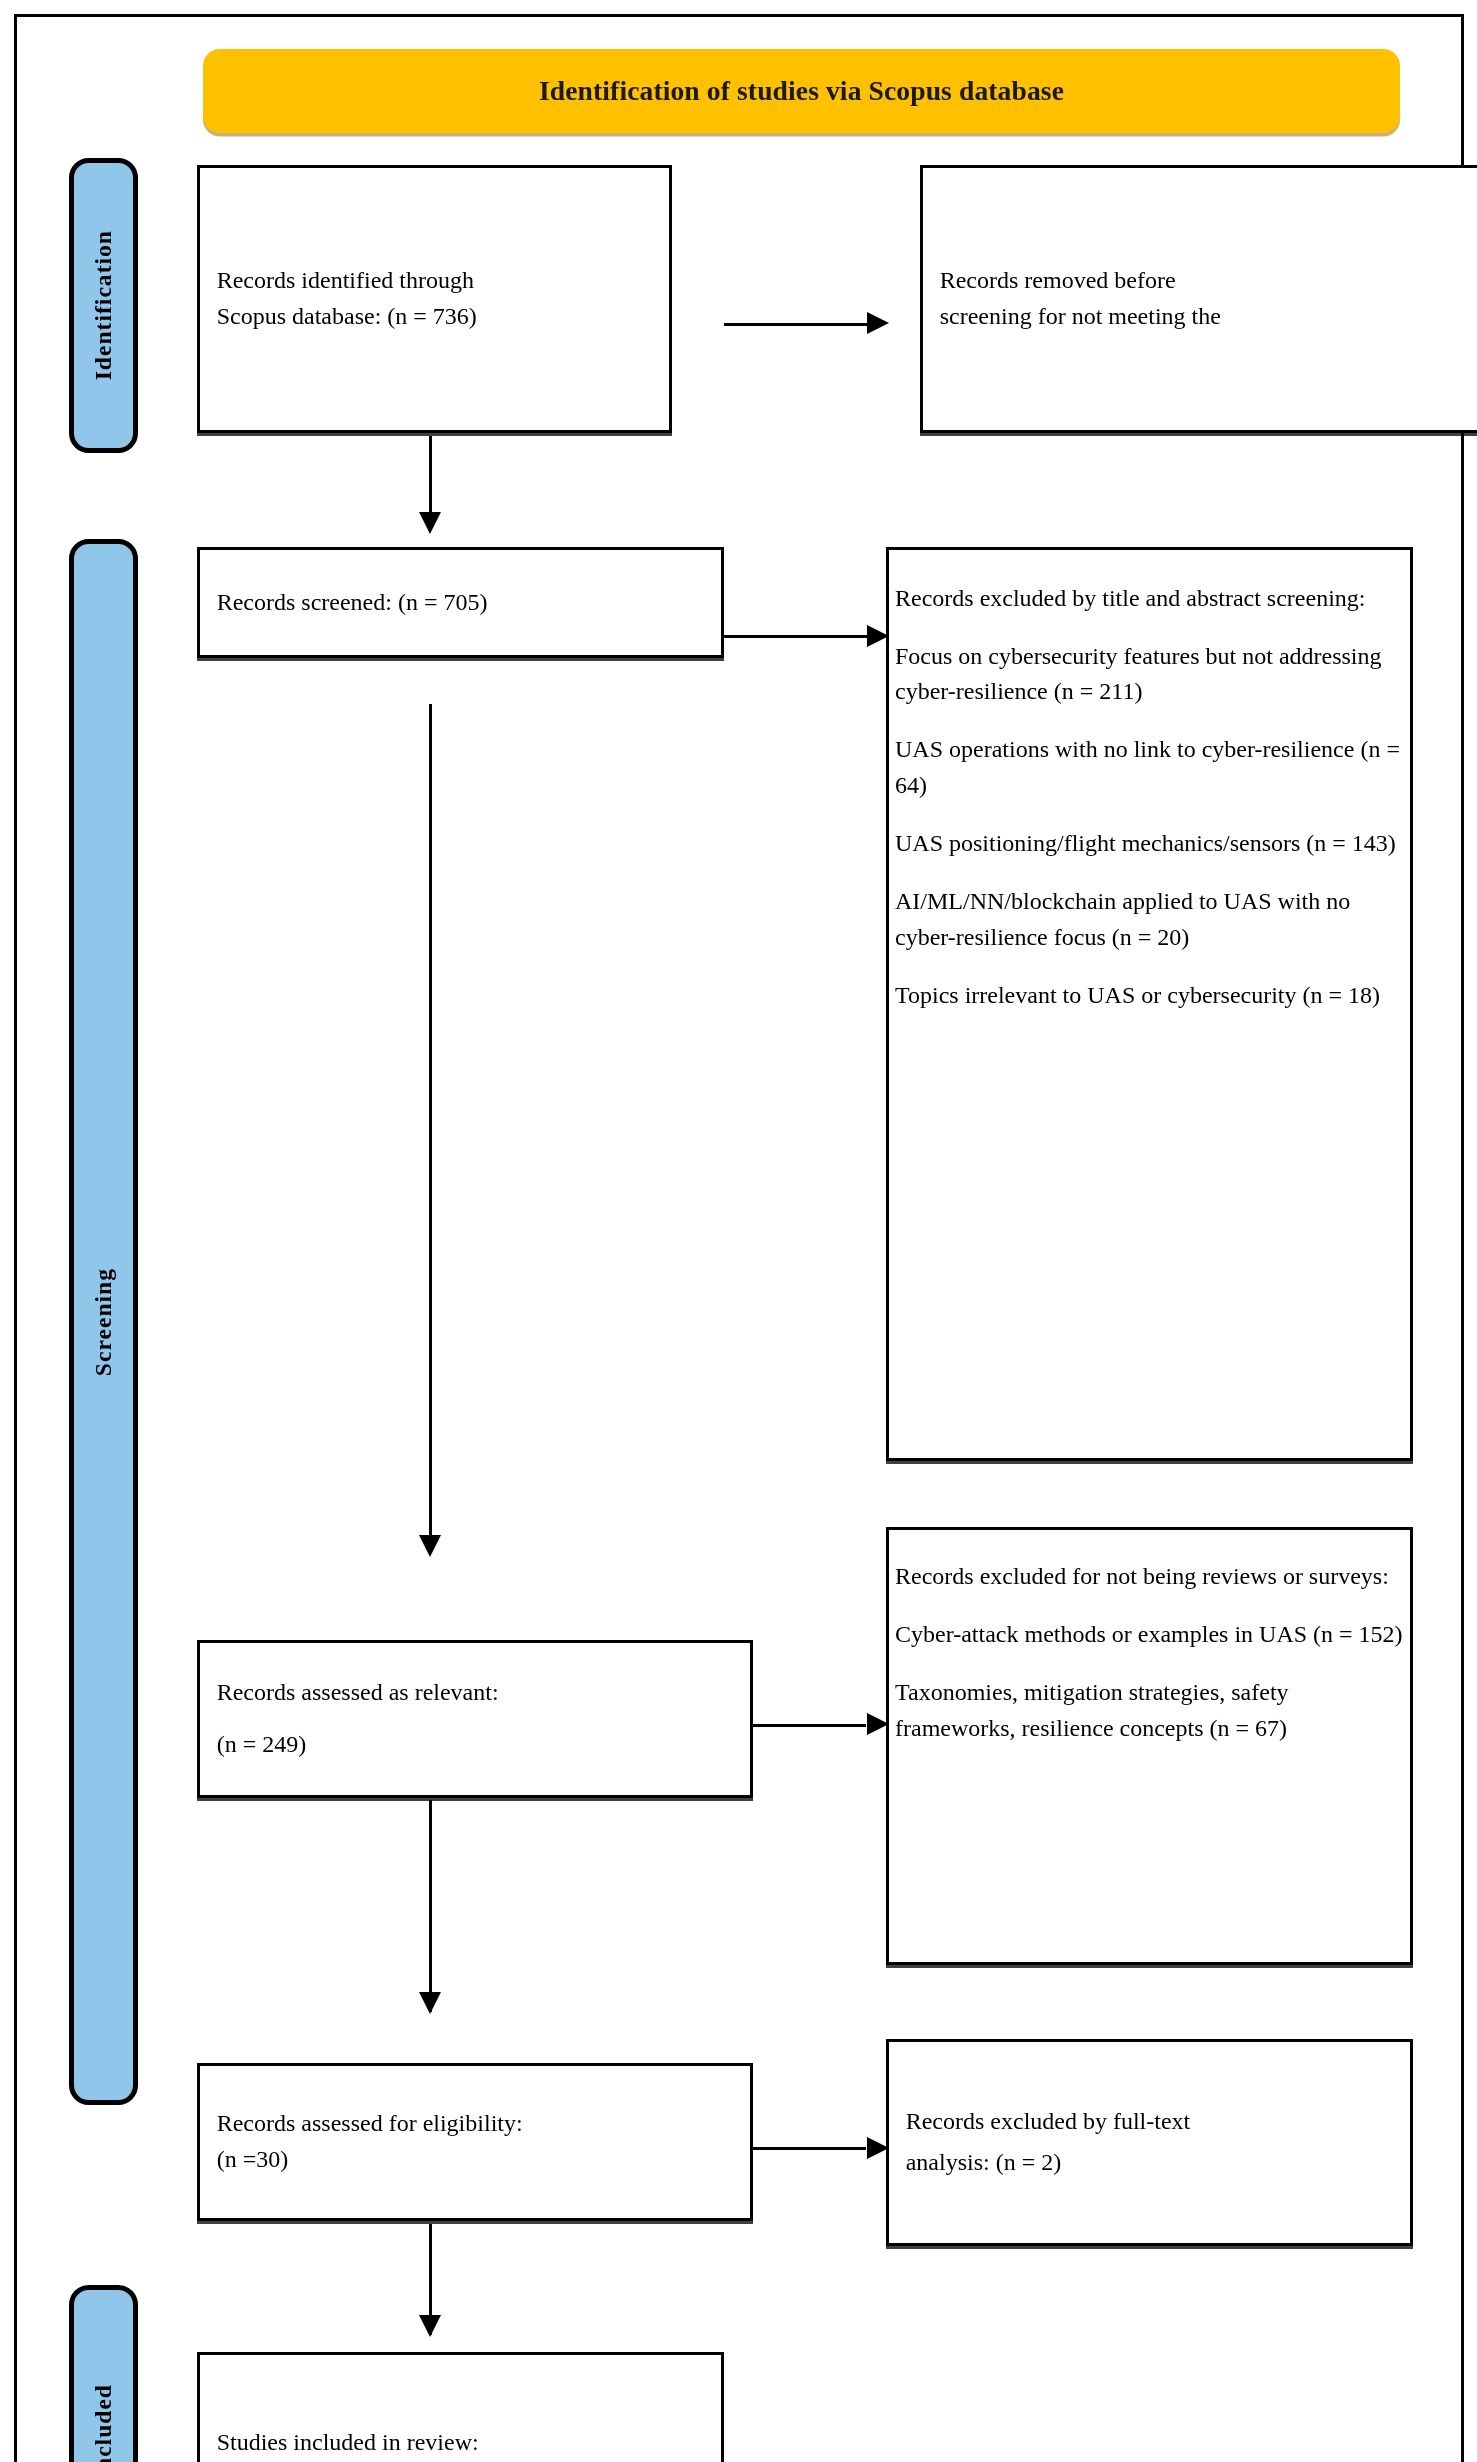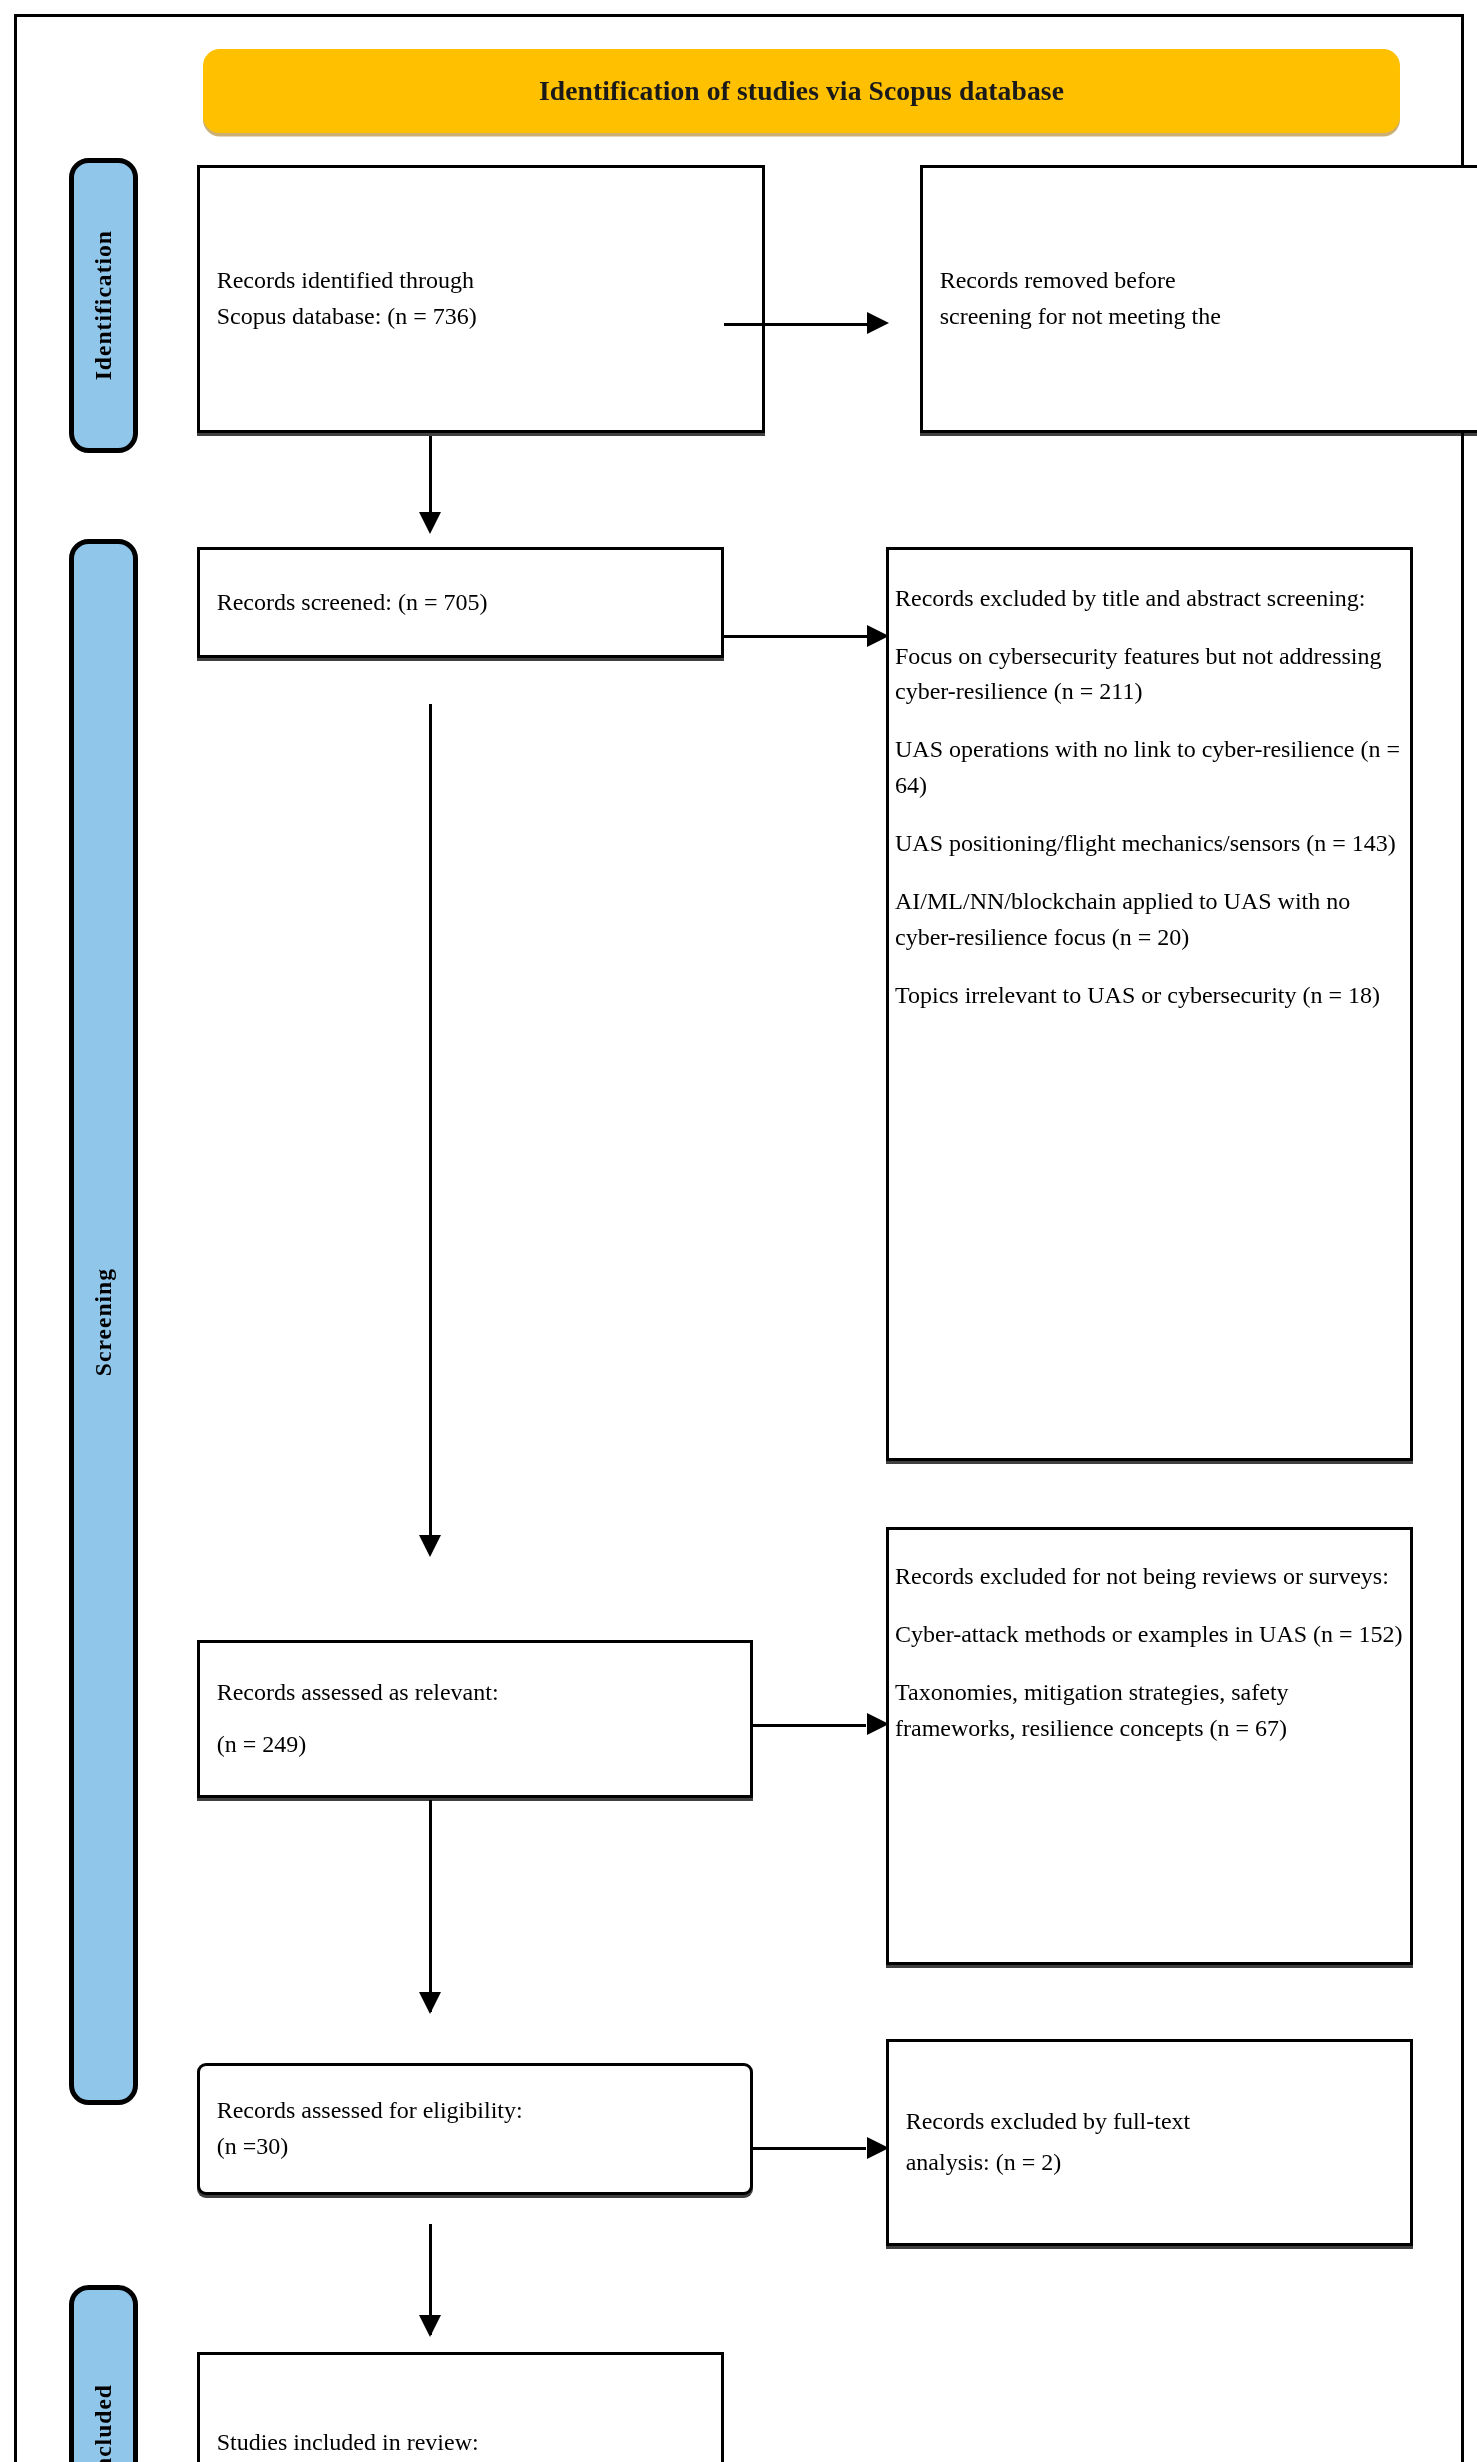--- a/index.html
+++ b/index.html
@@ -116,21 +116,21 @@
   </div>
 
   <div class="stage" style="left:69px;top:539px;width:69px;height:1566px;">
     <span class="stage-label">Screening</span>
   </div>
 
   <div class="stage" style="left:69px;top:2285px;width:69px;height:295px;">
     <span class="stage-label">Included</span>
   </div>
 
-  <div class="box" style="left:197px;top:165px;width:568px;height:268px;">
+  <div class="box" style="left:197px;top:165px;width:475px;height:268px;">
     <div class="box-inner">
       <p>Records identified through</p>
       <p style="margin-top:0">Scopus database: (n = 736)</p>
     </div>
   </div>
 
   <div class="hline" style="left:724px;top:323px;width:143px;"></div>
   <div class="arrow-right" style="left:867px;top:312px;"></div>
 
   <div class="box" style="left:920px;top:165px;width:567px;height:268px;">
@@ -180,21 +180,21 @@
     <div class="box-inner">
       <p>Records excluded for not being reviews or surveys:</p>
       <p>Cyber-attack methods or examples in UAS (n = 152)</p>
       <p>Taxonomies, mitigation strategies, safety frameworks, resilience concepts (n = 67)</p>
     </div>
   </div>
 
   <div class="vline" style="left:429px;top:1800px;height:212px;"></div>
   <div class="arrow-down" style="left:419px;top:1992px;"></div>
 
-  <div class="box" style="left:197px;top:2063px;width:556px;height:132px;border-radius:9px;">
+  <div class="box" style="left:197px;top:2063px;width:556px;height:158px;">
     <div class="box-inner">
       <p>Records assessed for eligibility:</p>
       <p style="margin-top:0">(n =30)</p>
     </div>
   </div>
 
   <div class="hline" style="left:753px;top:2147px;width:113px;"></div>
   <div class="arrow-right" style="left:867px;top:2137px;"></div>
 
   <div class="box" style="left:886px;top:2039px;width:527px;height:207px;">

